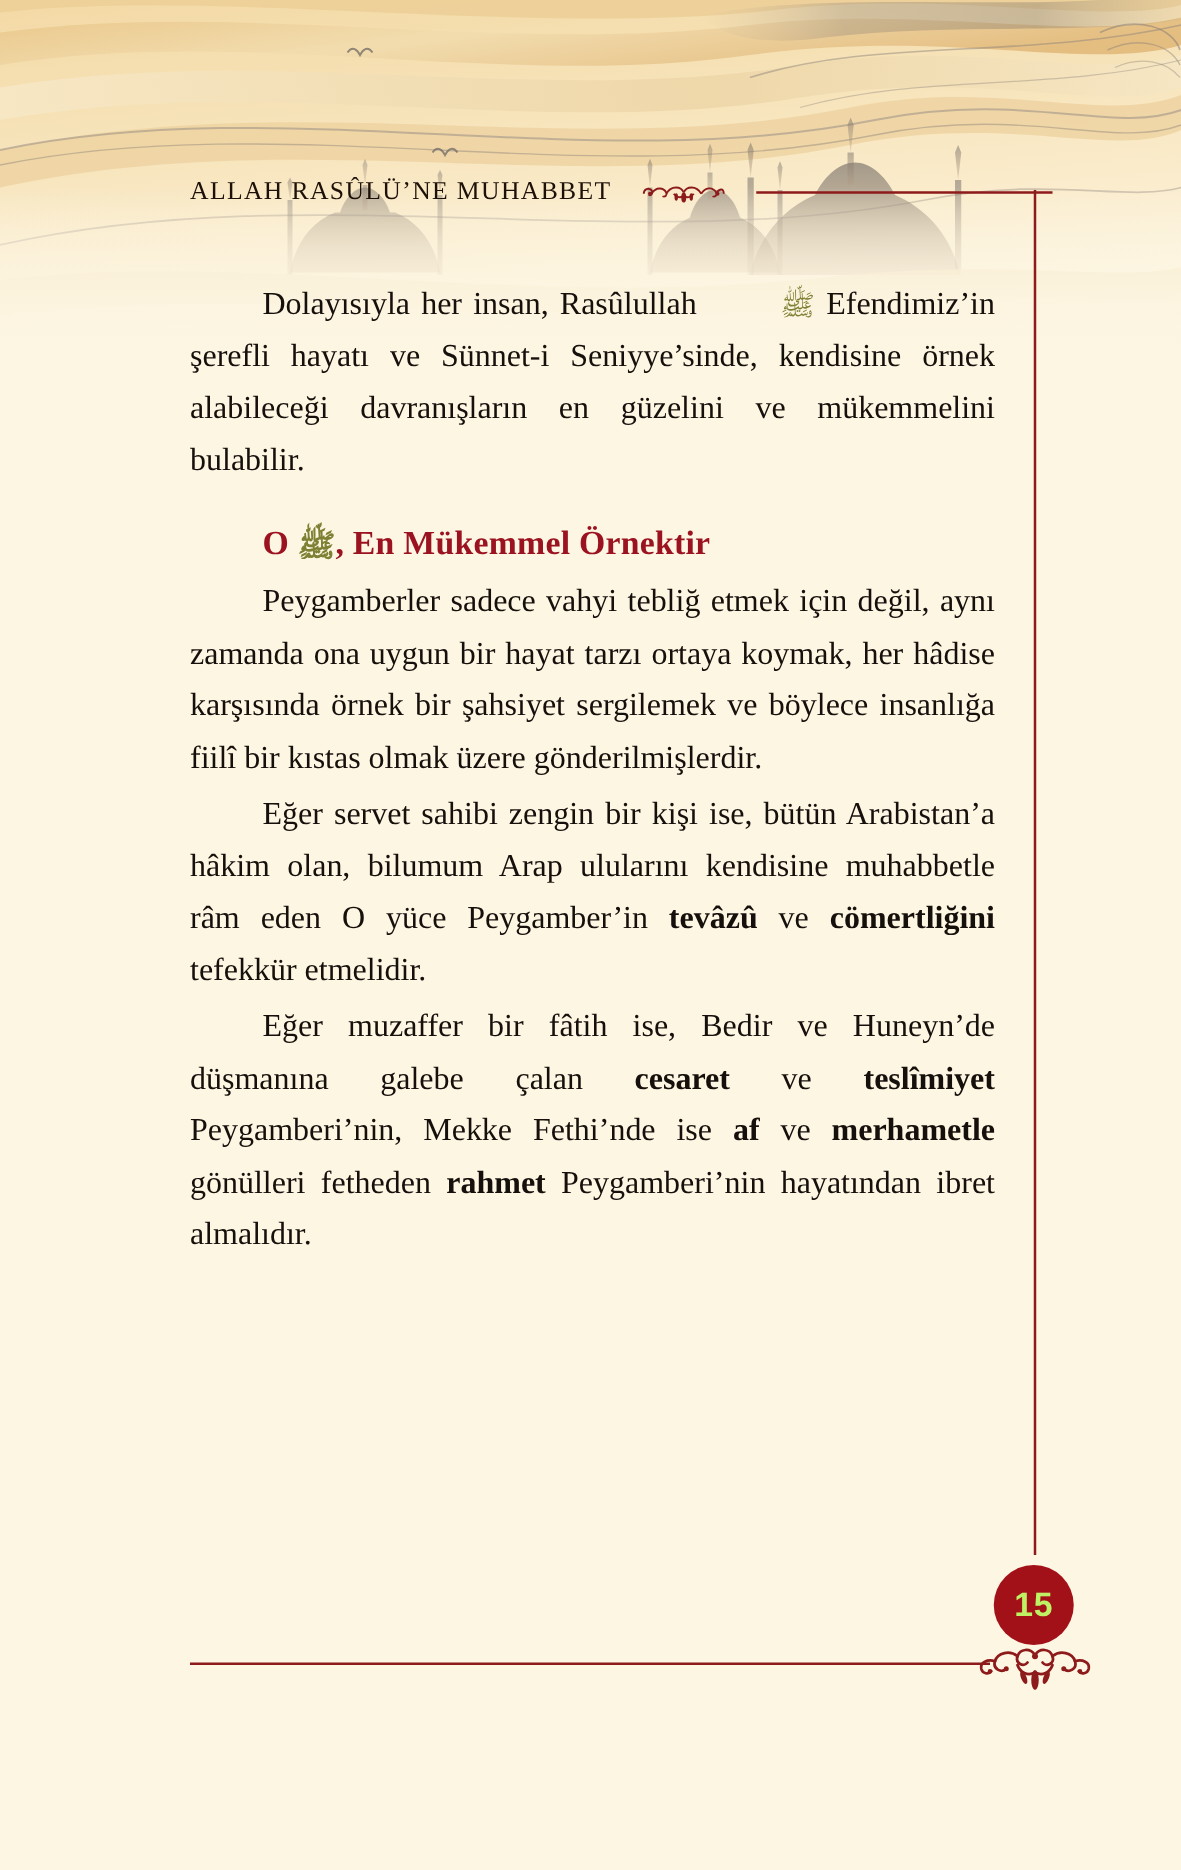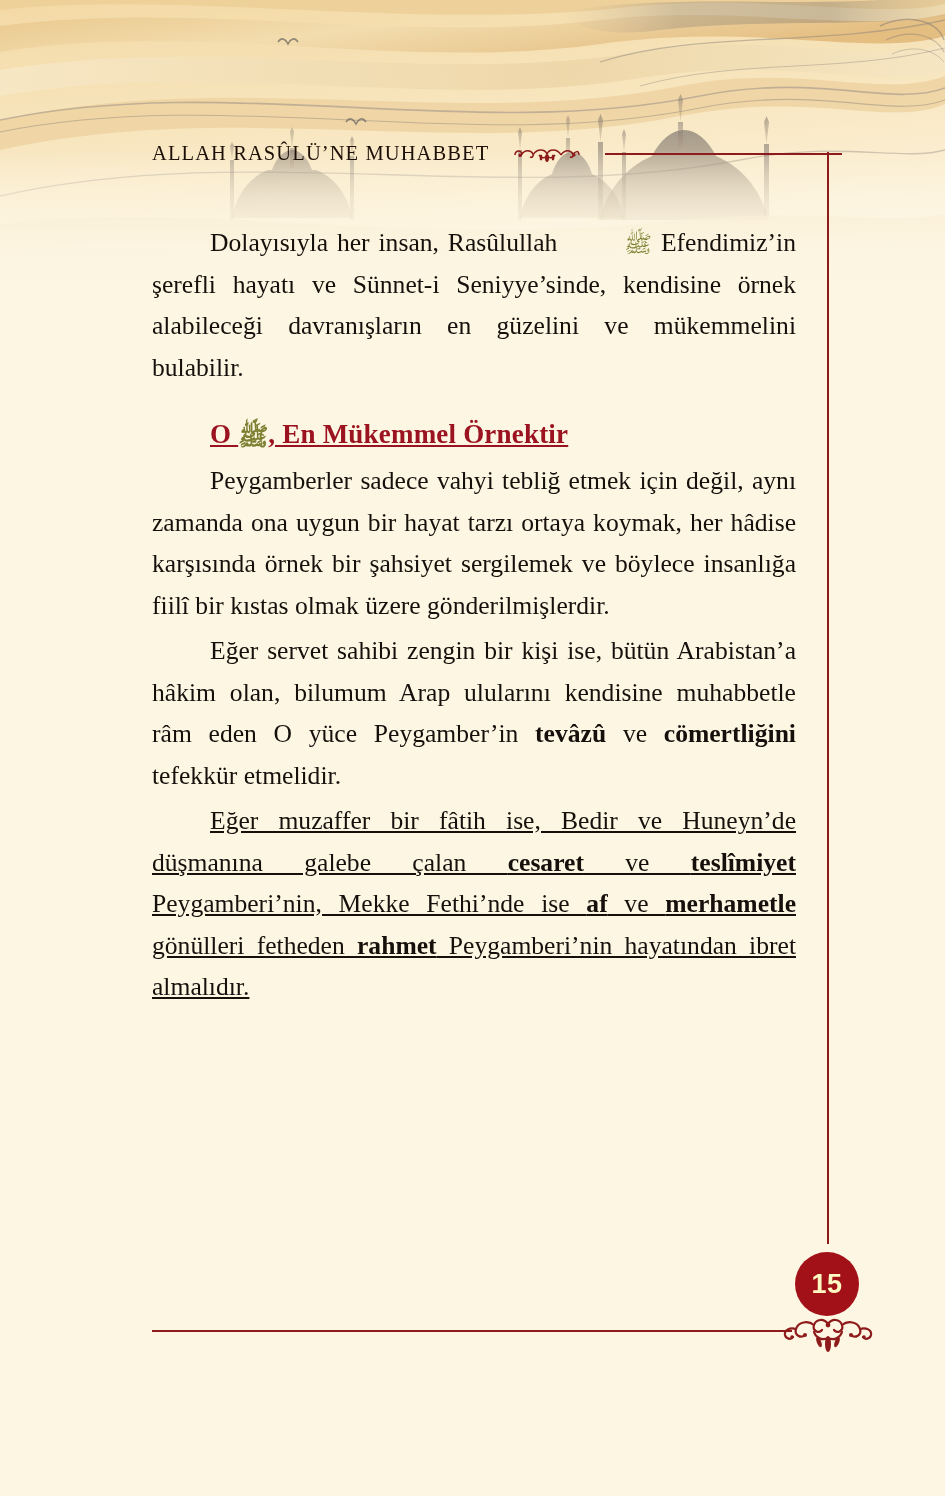--- a/index.html
+++ b/index.html
@@ -91,33 +91,32 @@
   p.para {
     margin: 0 0 4px 0;
     text-indent: 58px;
     text-align: justify;
     font-family: "Liberation Serif", serif;
     font-size: 25.6px;
     line-height: 41.5px;
     color: #16100c;
     hyphens: manual;
   }
-  p.para:last-child { margin-bottom: 16px; text-decoration: underline; }
+  p.para:last-child { margin-bottom: 16px; }
   p.para b { font-weight: bold; }
 
   .section-heading {
     margin: 26px 0 6px 0;
     padding-left: 58px;
     font-family: "Liberation Serif", serif;
     font-size: 27px;
     font-weight: bold;
     color: #9b1320;
     line-height: 40px;
     letter-spacing: 0.2px;
-    text-decoration: underline;
   }
 
   
   .saw {
     display: inline-block;
     color: #7e8033;
     font-family: "DejaVu Sans", sans-serif;
     font-size: 23px;
     line-height: 1;
     transform: translateY(1px);
@@ -136,21 +135,21 @@
     top: 1252px;
     width: 64px;
     height: 64px;
     border-radius: 50%;
     background: #a31118;
     display: flex;
     align-items: center;
     justify-content: center;
   }
   .page-badge span {
-    color: #fef9c3;
+    color: #bef264;
     font-family: "Liberation Sans", sans-serif;
     font-size: 27px;
     font-weight: bold;
     letter-spacing: 0.5px;
   }
 
   
   .footer-rule {
     position: absolute;
     left: 152px;

